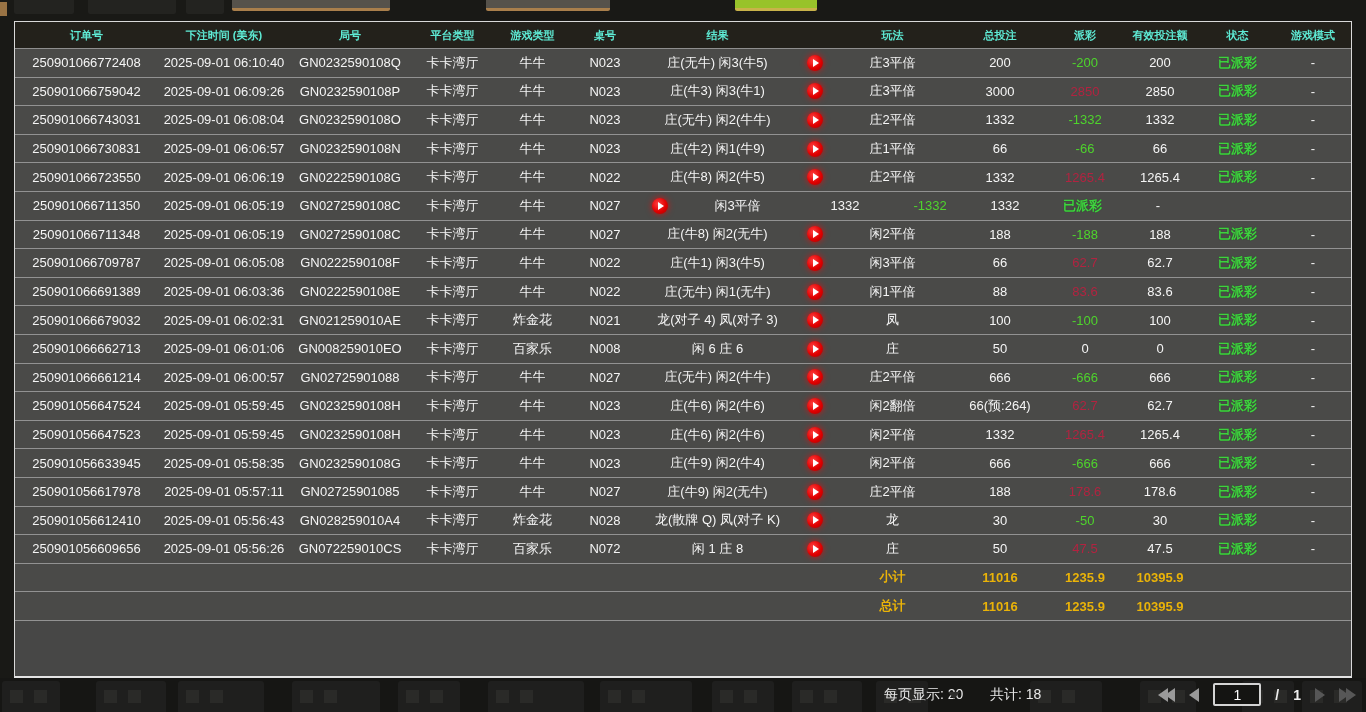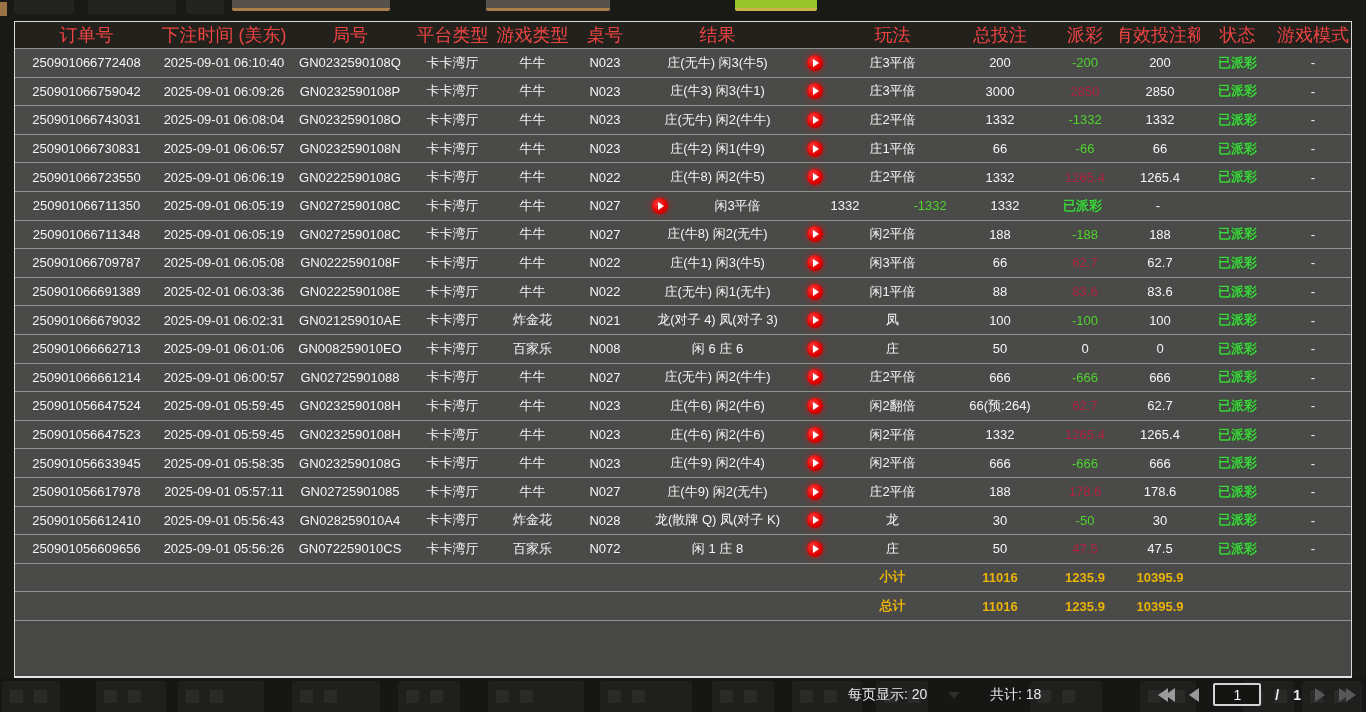--- a/index.html
+++ b/index.html
@@ -11,21 +11,21 @@
   .ghost-block { position:absolute; top:0; height:14px; background:#232320; border-radius:0 0 2px 2px; }
   .cutoff-btn { position:absolute; top:0; height:11px; background:#56524b; border-bottom:3px solid #a97f4c; border-radius:0 0 2px 2px; }
   .cutoff-btn.active { background:#98c32a; border-bottom:3px solid #c9b34a; }
   .top-sliver { position:absolute; left:0; top:2px; width:7px; height:14px; background:#b98a50; opacity:.8; }
 
   
   .table-wrap { position:absolute; left:14px; top:21px; width:1338px; height:657px;
                 border:1px solid #d9d9d9; border-bottom:2px solid #e4e4e4; background:#474746; }
   .thead { display:flex; height:27px; background:#23211b; border-bottom:1px solid #8f8f8f; }
   .cell { display:flex; align-items:center; justify-content:center; white-space:nowrap; overflow:hidden; }
-  .cell.h { color:#ef4444; font-size:18px; font-weight:normal; }
+  .cell.h { color:#5eead4; font-size:11px; font-weight:bold; }
   .row { display:flex; height:28.6px; background:#4a4a48; border-bottom:1px solid #929292; color:#f5f5f5; font-size:13px; }
   .row .cell { height:100%; }
   .c1{width:143px}.c2{width:132px}.c3{width:120px}.c4{width:85px}.c5{width:75px}
   .c6{width:70px}.c7{width:155px}.c8{width:40px}.c9{width:115px}.c10{width:100px}
   .c11{width:70px}.c12{width:80px}.c13{width:75px}.c14{width:76px}
 
   .pay-green { color:#4ed42c; }
   .pay-red   { color:#b22340; }
   .pay-white { color:#f5f5f5; }
   .status-green { color:#3fd13f; font-weight:bold; text-shadow:0 0 1px rgba(20,90,20,.8); }
@@ -227,21 +227,21 @@
           </div>
           <div class="cell c9">闲3平倍</div>
           <div class="cell c10">66</div>
           <div class="cell c11 pay-red">62.7</div>
           <div class="cell c12">62.7</div>
           <div class="cell c13 status-green">已派彩</div>
           <div class="cell c14">-</div>
         </div>
         <div class="row">
           <div class="cell c1">250901066691389</div>
-          <div class="cell c2">2025-02-01 06:03:36</div>
+          <div class="cell c2">2025-09-01 06:03:36</div>
           <div class="cell c3">GN0222590108E</div>
           <div class="cell c4">卡卡湾厅</div>
           <div class="cell c5">牛牛</div>
           <div class="cell c6">N022</div>
           <div class="cell c7">庄(无牛) 闲1(无牛)</div>
           <div class="cell c8">
             <span class="play-icon"></span>
           </div>
           <div class="cell c9">闲1平倍</div>
           <div class="cell c10">88</div>
@@ -459,21 +459,21 @@
       <div class="ghost-tab" style="left: 488px; width: 96px;"><i></i><i></i></div>
       <div class="ghost-tab" style="left: 600px; width: 92px;"><i></i><i></i></div>
       <div class="ghost-tab" style="left: 712px; width: 62px;"><i></i><i></i></div>
       <div class="ghost-tab" style="left: 792px; width: 70px;"><i></i><i></i></div>
       <div class="ghost-tab" style="left: 876px; width: 52px;"><i></i><i></i></div>
       <div class="ghost-tab" style="left: 1030px; width: 72px;"><i></i><i></i></div>
       <div class="ghost-tab" style="left: 1140px; width: 56px;"><i></i><i></i></div>
       <div class="ghost-tab" style="left: 1242px; width: 52px;"><i></i><i></i></div>
       <div class="ghost-tab" style="left: 1302px; width: 60px;"><i></i><i></i></div>
     </div>
-  <div class="pg-text" style="left:848px;text-align:right;">每页显示: 20</div>
+  <div class="pg-text" style="left:884px;text-align:right;">每页显示: 20</div>
   <div class="dd-arrow" style="left:948px;"></div>
   <div class="pg-text" style="left:990px;">共计: 18</div>
   <div class="pager">
     <span class="arr dbl">
         <span class="tri l"></span>
         <span class="tri l"></span>
       </span>
     <span class="arr">
         <span class="tri l"></span>
       </span>

